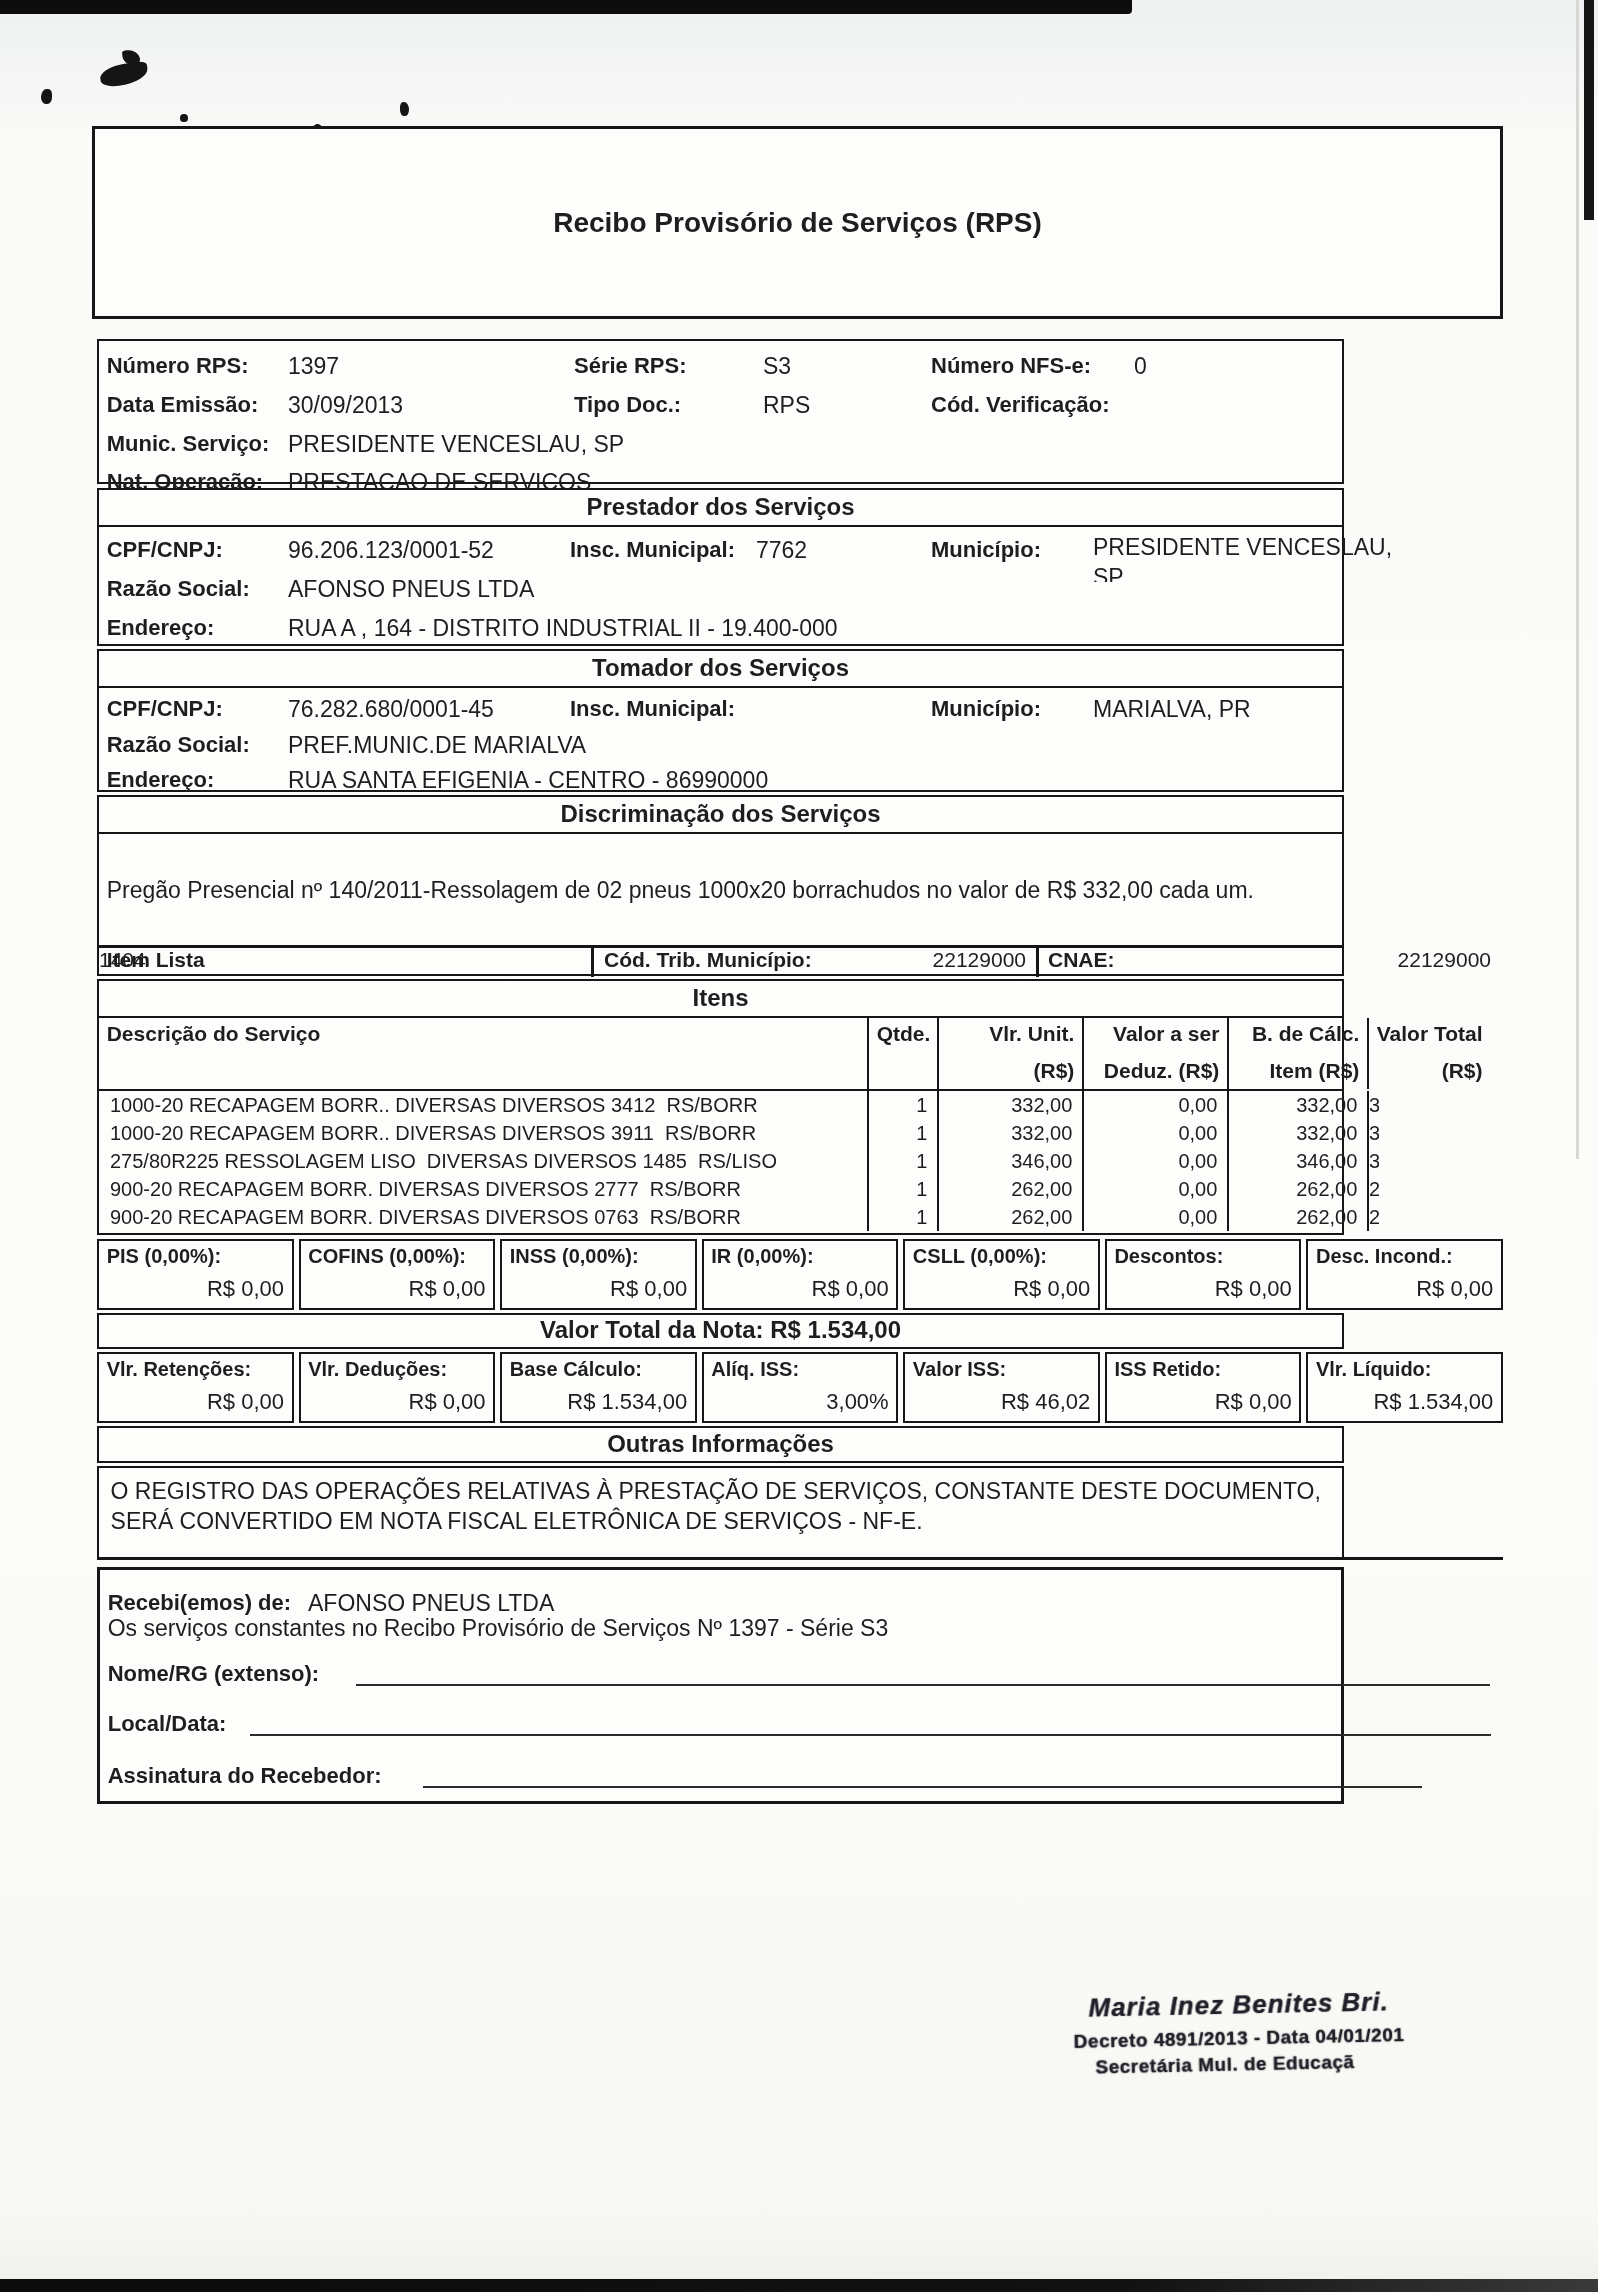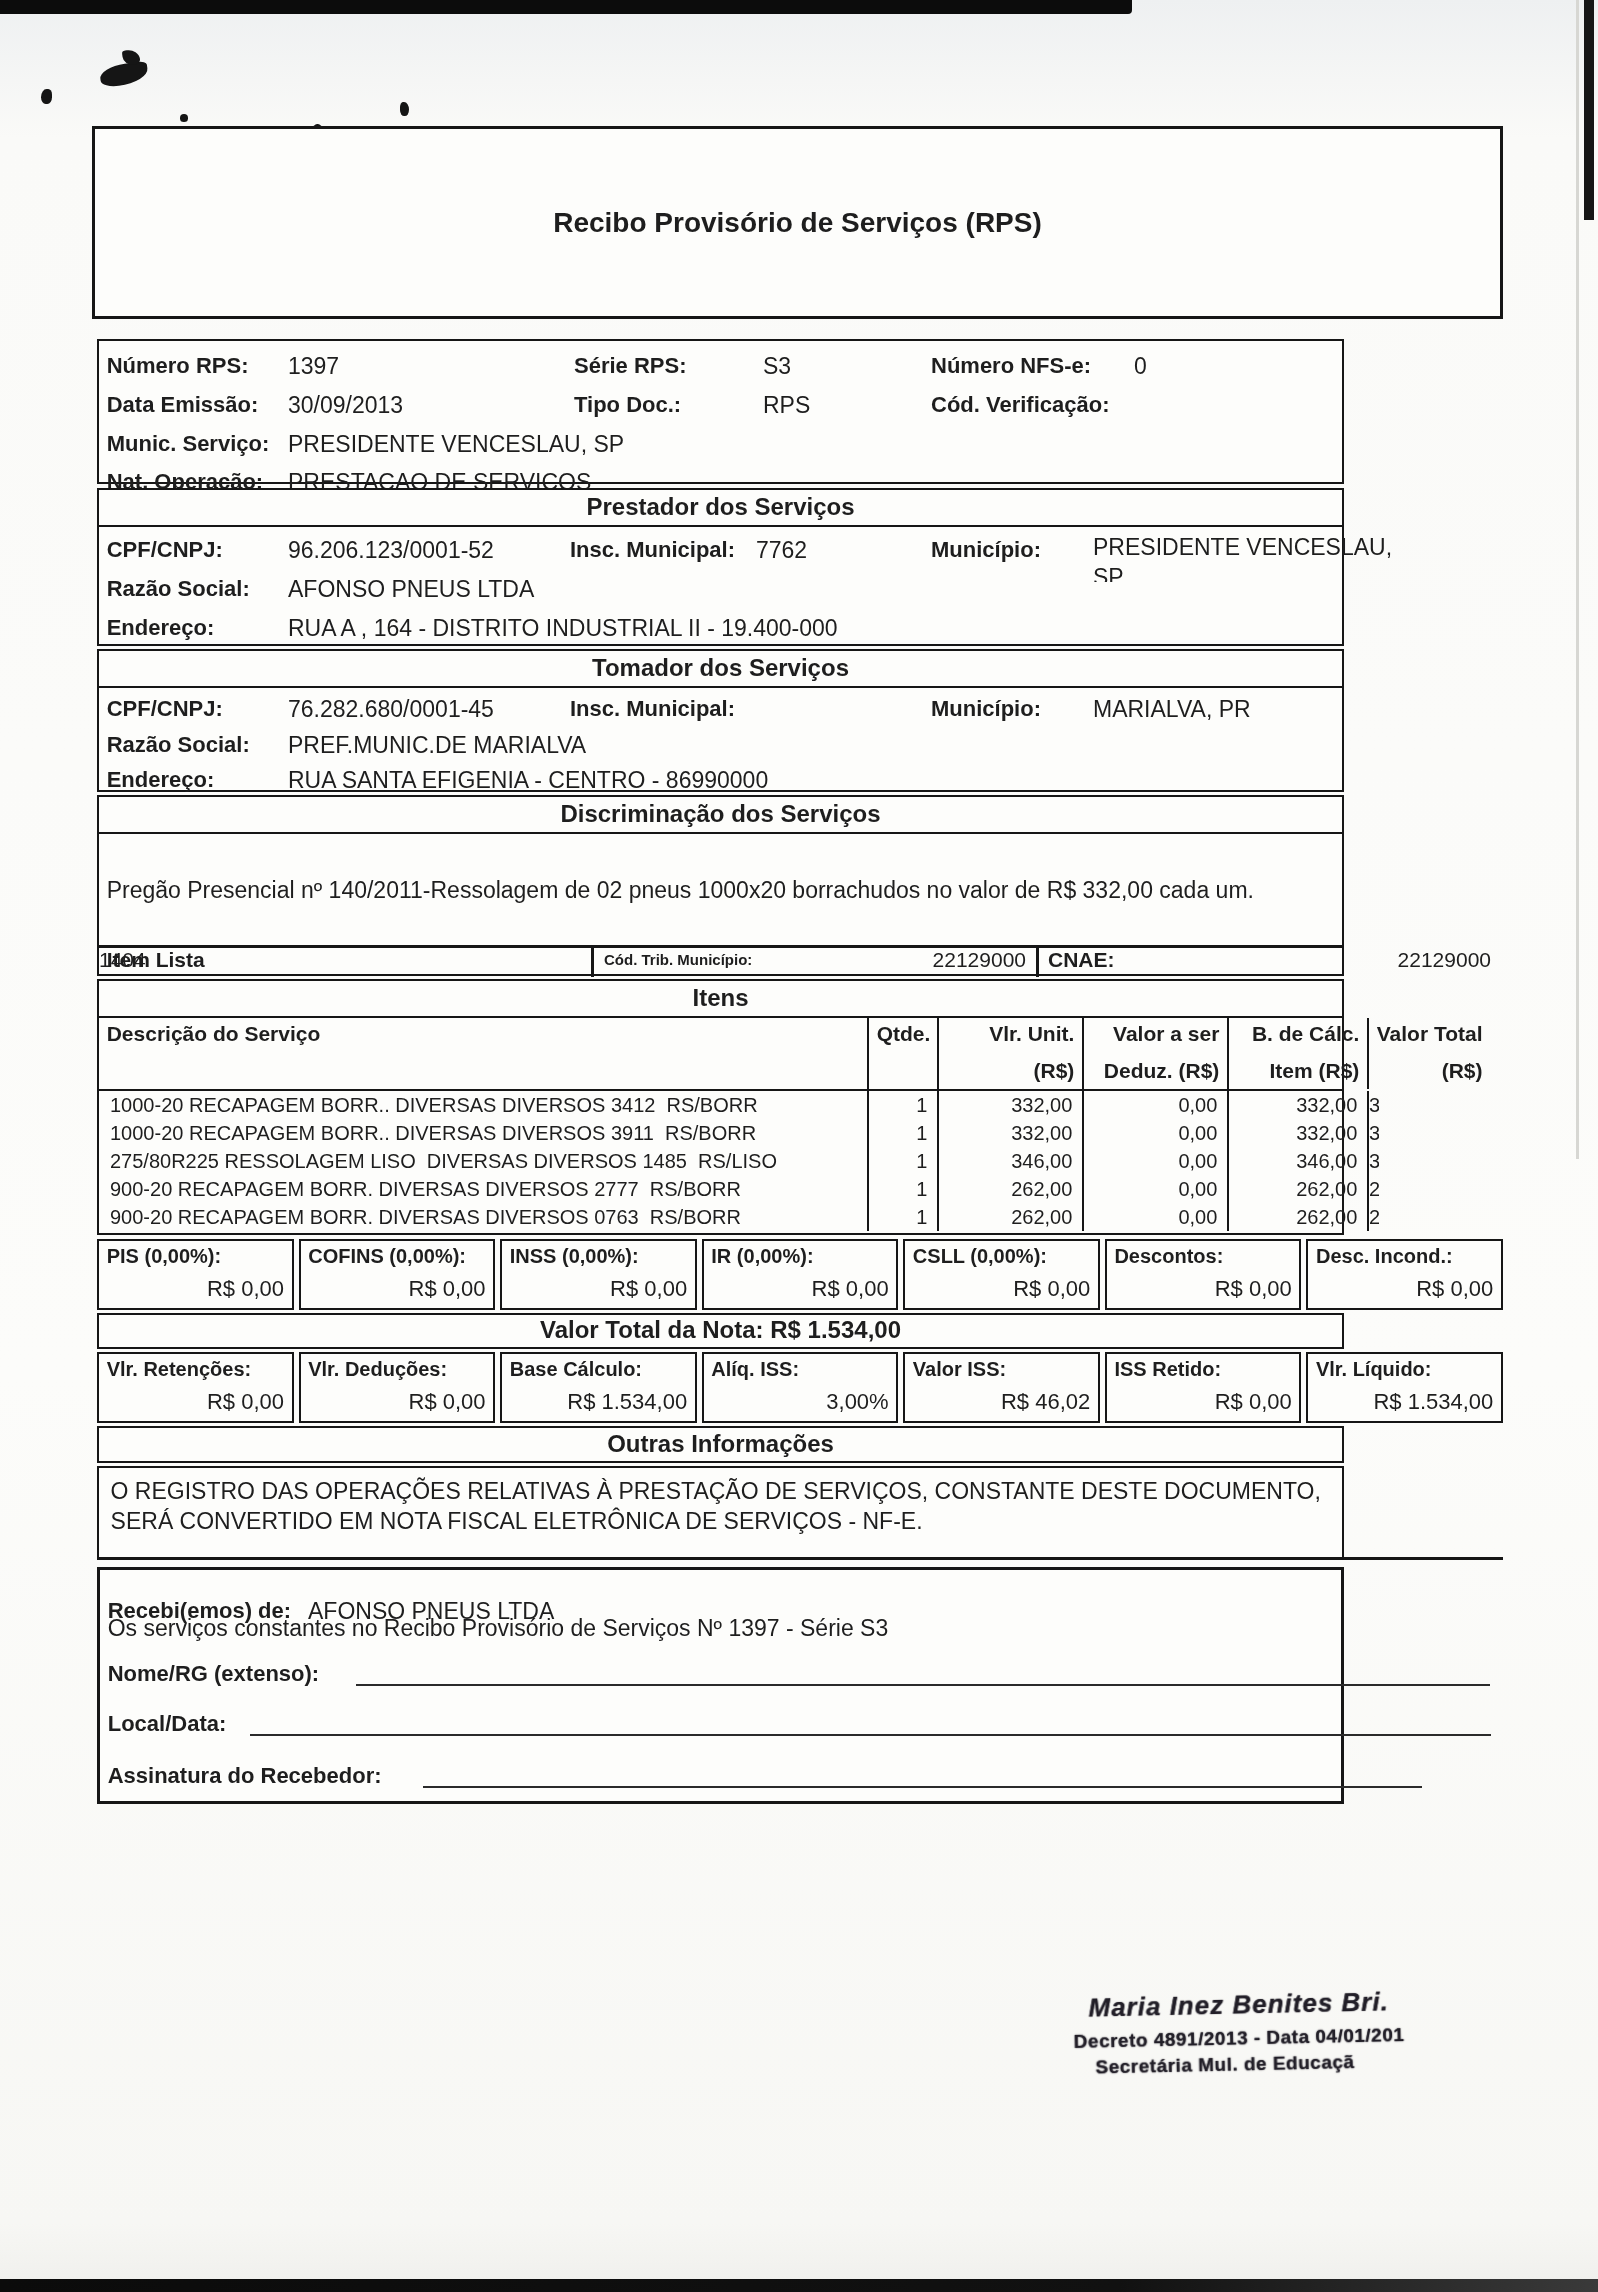--- a/index.html
+++ b/index.html
@@ -185,21 +185,21 @@
     <div class="sec-head">Discriminação dos Serviços</div>
     <div class="row" style="top:39px;height:35px;">
       <span class="val c1l">Pregão Presencial nº 140/2011-Ressolagem de 02 pneus 1000x20 borrachudos no valor de R$ 332,00 cada um.</span>
     </div>
   </div>
 
   <div id="itemlista" class="box" style="top:946px;">
     <span class="cell lbl" style="left:7.7px;font-size:21px;">Item Lista</span>
     <span class="cell" style="left:0;width:485px;text-align:left;">1404</span>
     <div class="vline" style="left:492px;"></div>
-    <span class="cell lbl" style="left:505px;font-size:15px;">Cód. Trib. Município:</span>
+    <span class="cell lbl" style="left:505px;font-size:21px;">Cód. Trib. Município:</span>
     <span class="cell" style="left:505px;width:422px;text-align:right;">22129000</span>
     <div class="vline" style="left:937px;"></div>
     <span class="cell lbl" style="left:949px;font-size:21px;">CNAE:</span>
     <span class="cell" style="left:949px;width:443px;text-align:right;">22129000</span>
   </div>
 
   <div class="box" style="top:979px;height:256px;">
     <div class="sec-head">Itens</div>
     <div id="itens-grid-head">
       <div class="hc">
@@ -336,21 +336,21 @@
   <div id="outras-head" class="box" style="top:1426px;">
     <span>Outras Informações</span>
   </div>
   <div id="outras-box" class="box" style="top:1466px;">
     <p>O REGISTRO DAS OPERAÇÕES RELATIVAS À PRESTAÇÃO DE SERVIÇOS, CONSTANTE DESTE DOCUMENTO, SERÁ CONVERTIDO EM NOTA FISCAL ELETRÔNICA DE SERVIÇOS - NF-E.</p>
   </div>
 
   <div id="double-rule" class="abs"></div>
 
   <div id="recibo" class="box" style="top:1567px;">
-    <div class="row" style="top:24px;height:41px;">
+    <div class="row" style="top:16px;height:41px;">
       <span class="lbl c1l">Recebi(emos) de:</span>
       <span class="val" style="left:208px;">AFONSO PNEUS LTDA</span>
     </div>
     <div class="row" style="height:46px;">
       <span class="val c1l">Os serviços constantes no Recibo Provisório de Serviços Nº 1397 - Série S3</span>
     </div>
     <div class="row" style="height:50px;">
       <span class="lbl c1l">Nome/RG (extenso):</span>
       <div class="sigline" style="left:256px;width:1134px;top:27px;"></div>
     </div>

